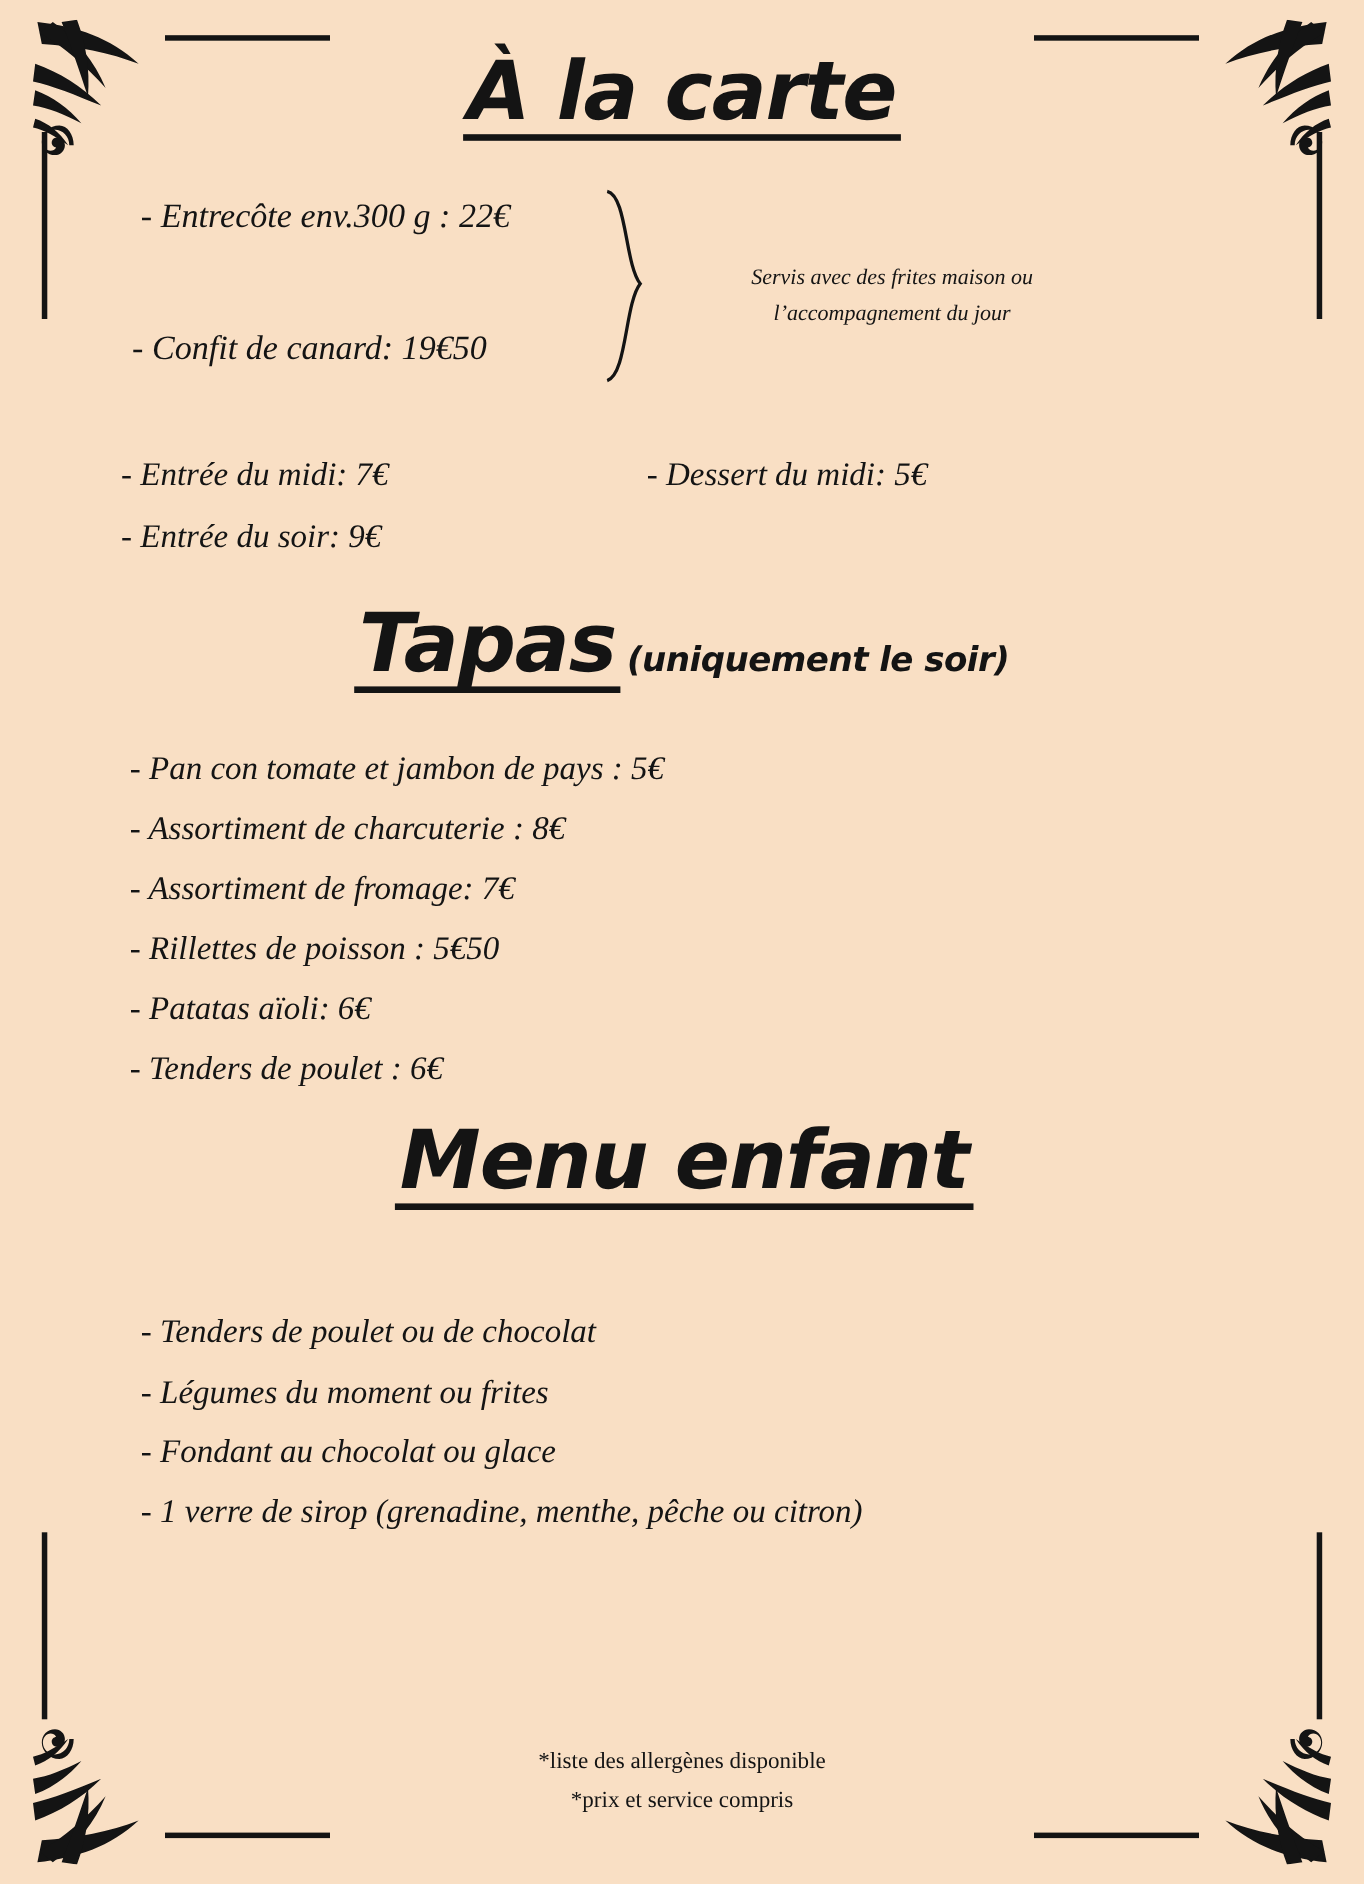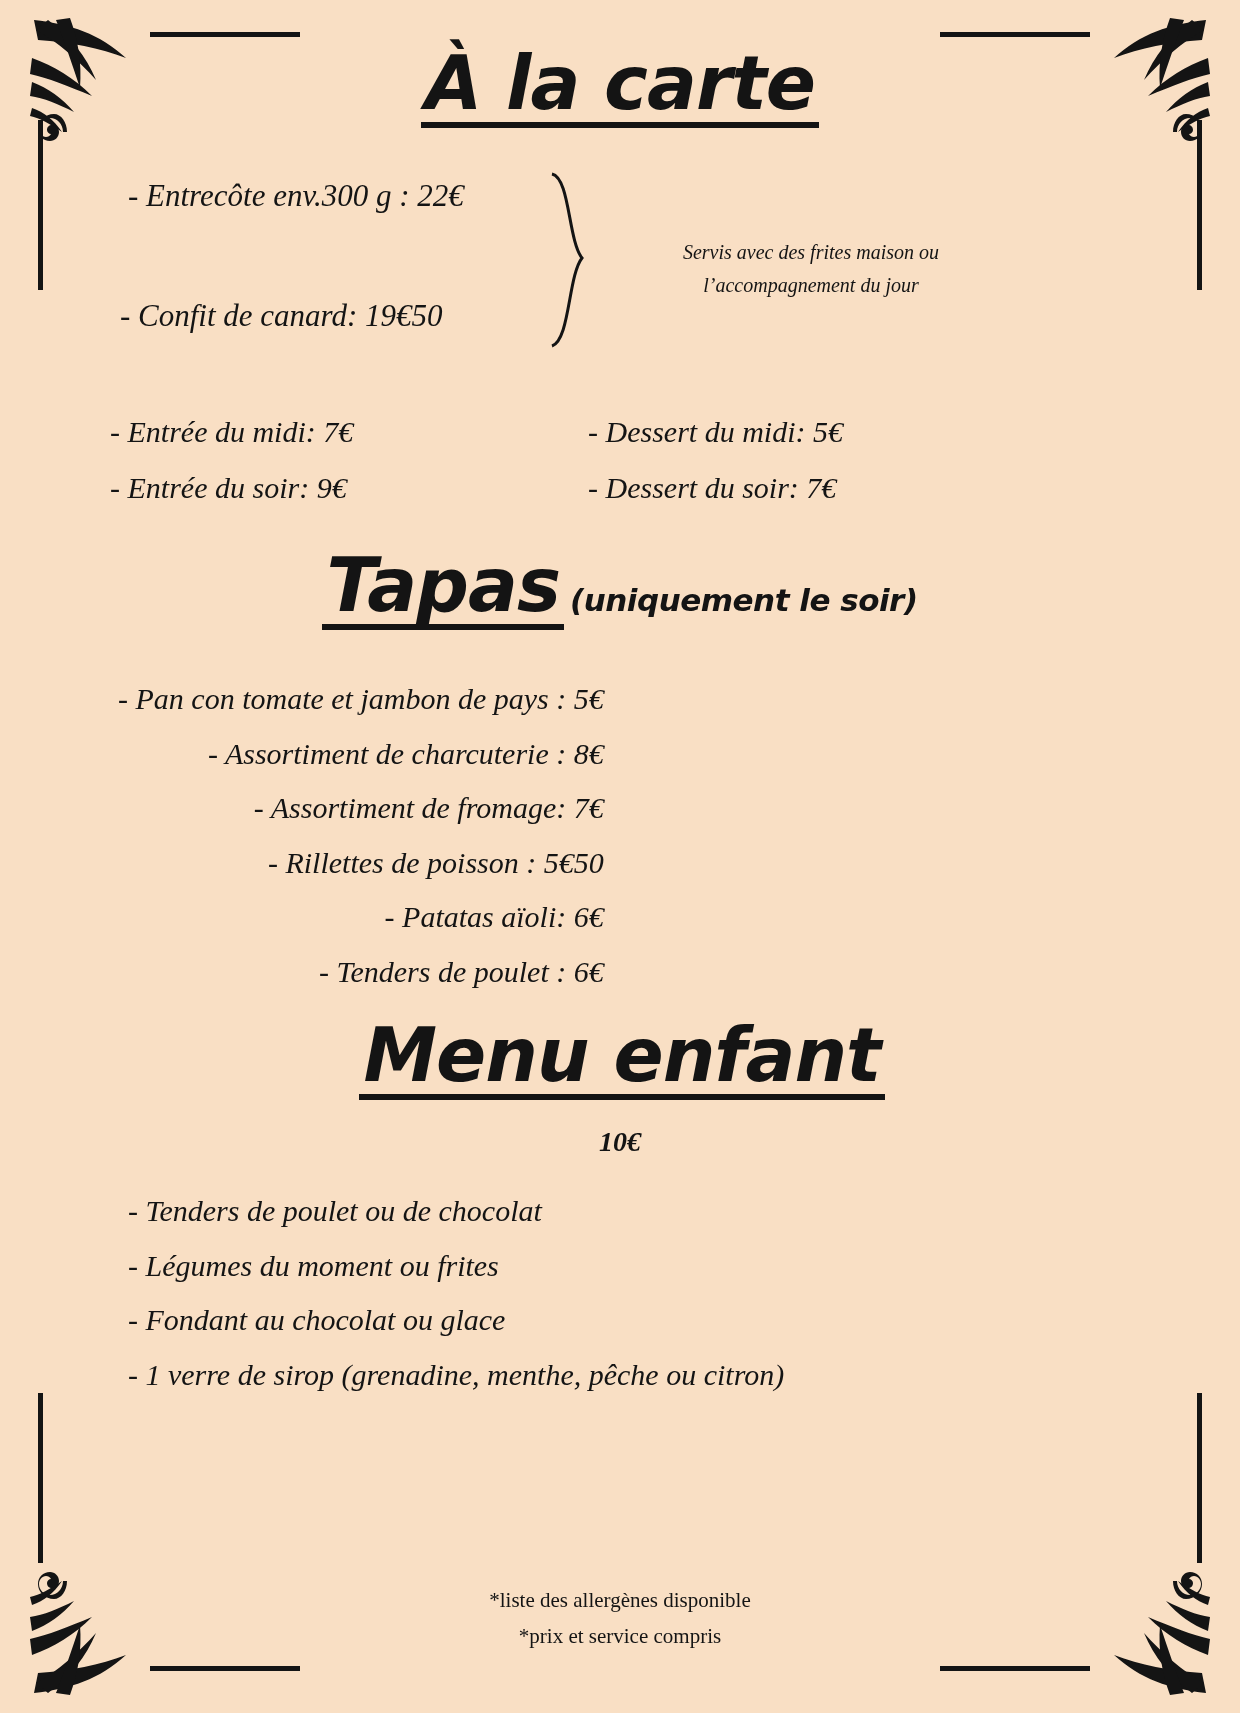--- a/index.html
+++ b/index.html
@@ -118,21 +118,21 @@
   .two-col .col.right { left: 588px; }
 
   
   .item-list {
     position: absolute;
     font-size: 30px;
     font-style: italic;
     line-height: 1.82;
     white-space: nowrap;
   }
-  #tapas-list  { top: 672px; left: 118px; text-align: right; }
+  #tapas-list  { top: 672px; left: 118px; }
   #enfant-list { top: 1184px; left: 128px; }
 
   #enfant-price {
     position: absolute;
     top: 1126px;
     left: 0;
     right: 0;
     text-align: center;
     font-size: 28px;
     font-weight: bold;
@@ -227,42 +227,40 @@
     <div>l’accompagnement du jour</div>
   </div>
 
   <div class="two-col">
     <div class="col left">
       <div>- Entrée du midi: 7€</div>
       <div>- Entrée du soir: 9€</div>
     </div>
     <div class="col right">
       <div>- Dessert du midi: 5€</div>
-      <div>- Dessert du soir: 7€</div>
     </div>
   </div>
 
   <div class="heading" id="title-tapas">
     <span class="main">Tapas</span><span class="sub">(uniquement le soir)</span>
   </div>
 
   <div class="item-list" id="tapas-list">
     <div>- Pan con tomate et jambon de pays : 5€</div>
     <div>- Assortiment de charcuterie : 8€</div>
     <div>- Assortiment de fromage: 7€</div>
     <div>- Rillettes de poisson : 5€50</div>
     <div>- Patatas aïoli: 6€</div>
     <div>- Tenders de poulet : 6€</div>
   </div>
 
   <div class="heading" id="title-enfant">
     <span class="main">Menu enfant</span>
   </div>
 
-  <div id="enfant-price">10€</div>
 
   <div class="item-list" id="enfant-list">
     <div>- Tenders de poulet ou de chocolat</div>
     <div>- Légumes du moment ou frites</div>
     <div>- Fondant au chocolat ou glace</div>
     <div>- 1 verre de sirop (grenadine, menthe, pêche ou citron)</div>
   </div>
 
   <div class="footnotes">
     <div>*liste des allergènes disponible</div>

